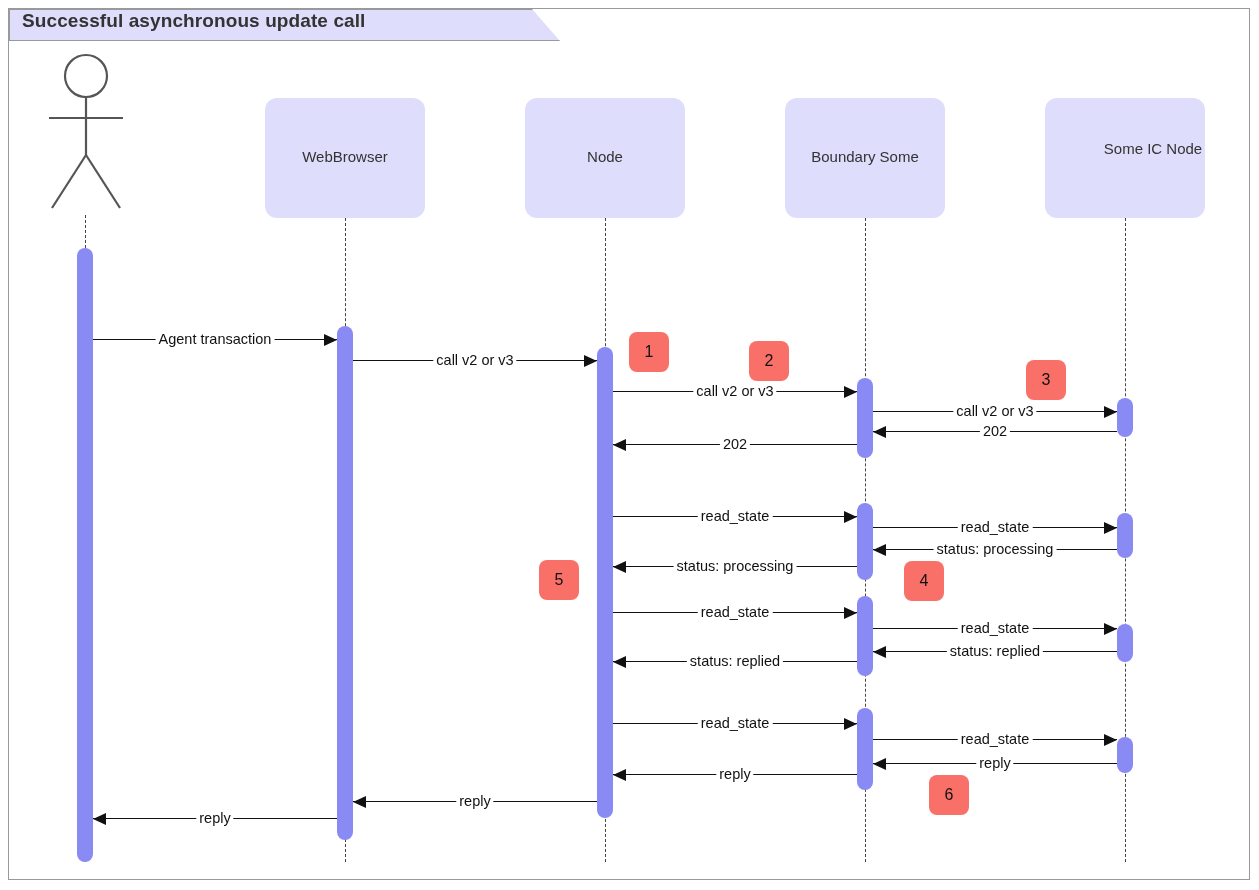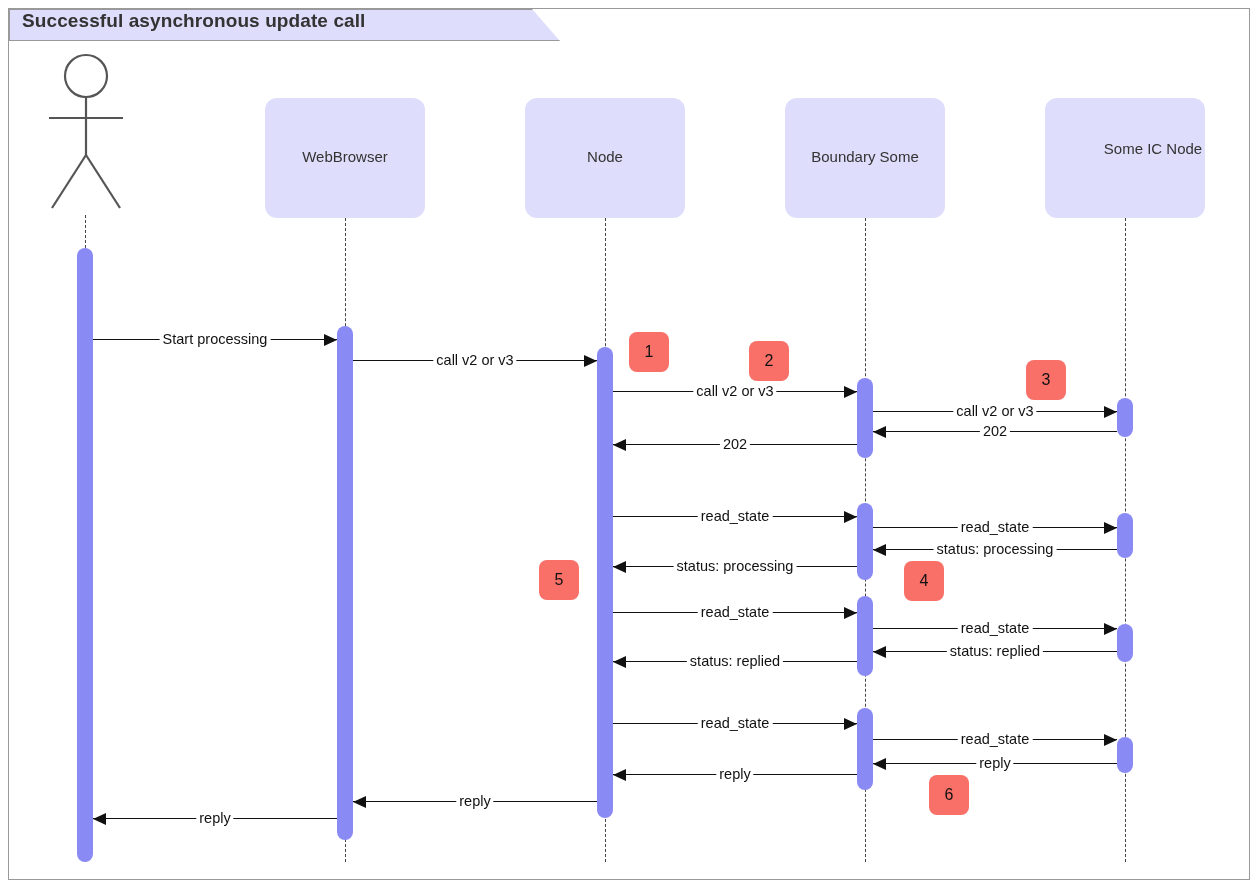--- a/index.html
+++ b/index.html
@@ -77,21 +77,21 @@
       <div class="activation" style="left: 857px; top: 596px; height: 80px;"></div>
       <div class="activation" style="left: 857px; top: 708px; height: 82px;"></div>
       <div class="activation" style="left: 1117px; top: 398px; height: 39px;"></div>
       <div class="activation" style="left: 1117px; top: 513px; height: 45px;"></div>
       <div class="activation" style="left: 1117px; top: 624px; height: 38px;"></div>
       <div class="activation" style="left: 1117px; top: 737px; height: 36px;"></div>
     </div>
   <div id="messages-layer">
       <div class="msg" style="left: 93px; top: 339px; width: 244px;"></div>
       <div class="arrow-r" style="top: 333.5px; left: 324px;"></div>
-      <div class="msg-label" style="left: 215px; top: 339px;">Start processing</div>
+      <div class="msg-label" style="left: 215px; top: 339px;">Agent transaction</div>
       <div class="msg" style="left: 353px; top: 360px; width: 244px;"></div>
       <div class="arrow-r" style="top: 354.5px; left: 584px;"></div>
       <div class="msg-label" style="left: 475px; top: 360px;">call v2 or v3</div>
       <div class="msg" style="left: 613px; top: 391px; width: 244px;"></div>
       <div class="arrow-r" style="top: 385.5px; left: 844px;"></div>
       <div class="msg-label" style="left: 735px; top: 391px;">call v2 or v3</div>
       <div class="msg" style="left: 873px; top: 411px; width: 244px;"></div>
       <div class="arrow-r" style="top: 405.5px; left: 1104px;"></div>
       <div class="msg-label" style="left: 995px; top: 411px;">call v2 or v3</div>
       <div class="msg" style="left: 873px; top: 431px; width: 244px;"></div>

